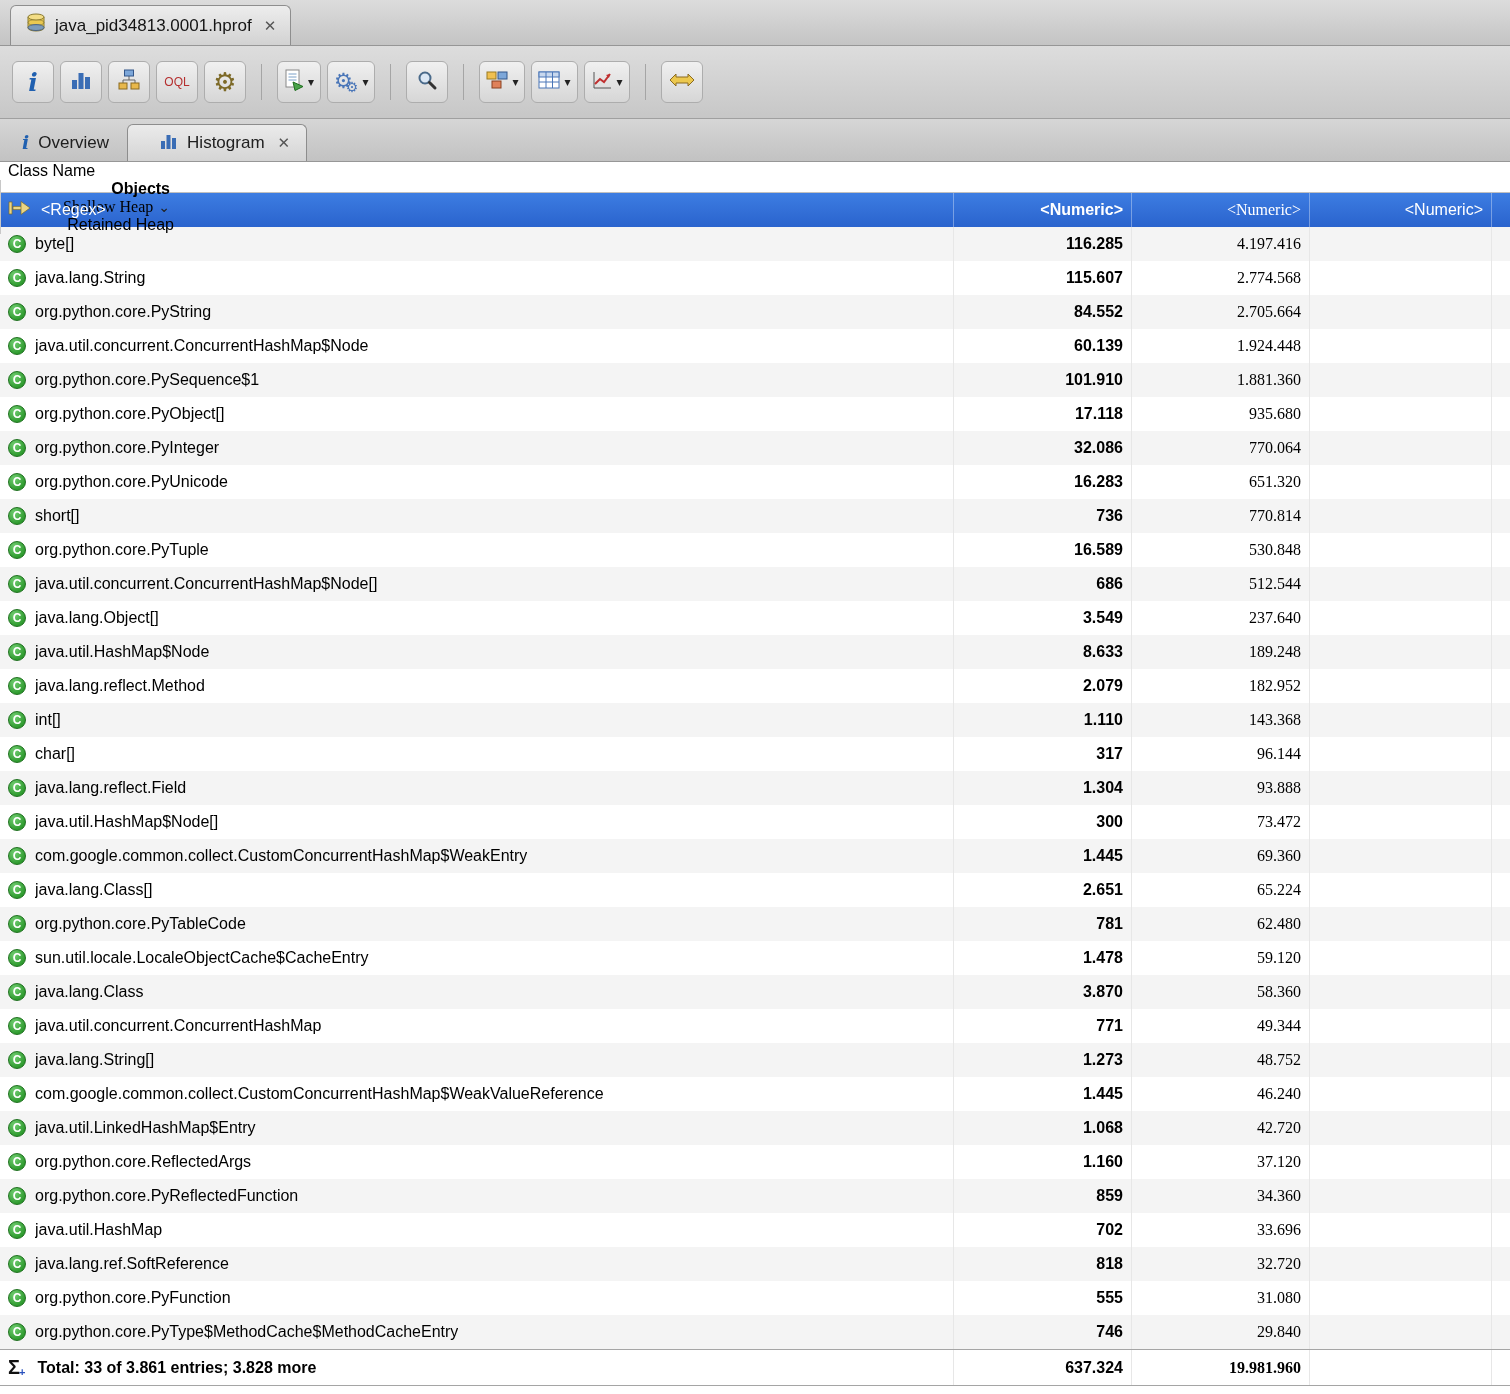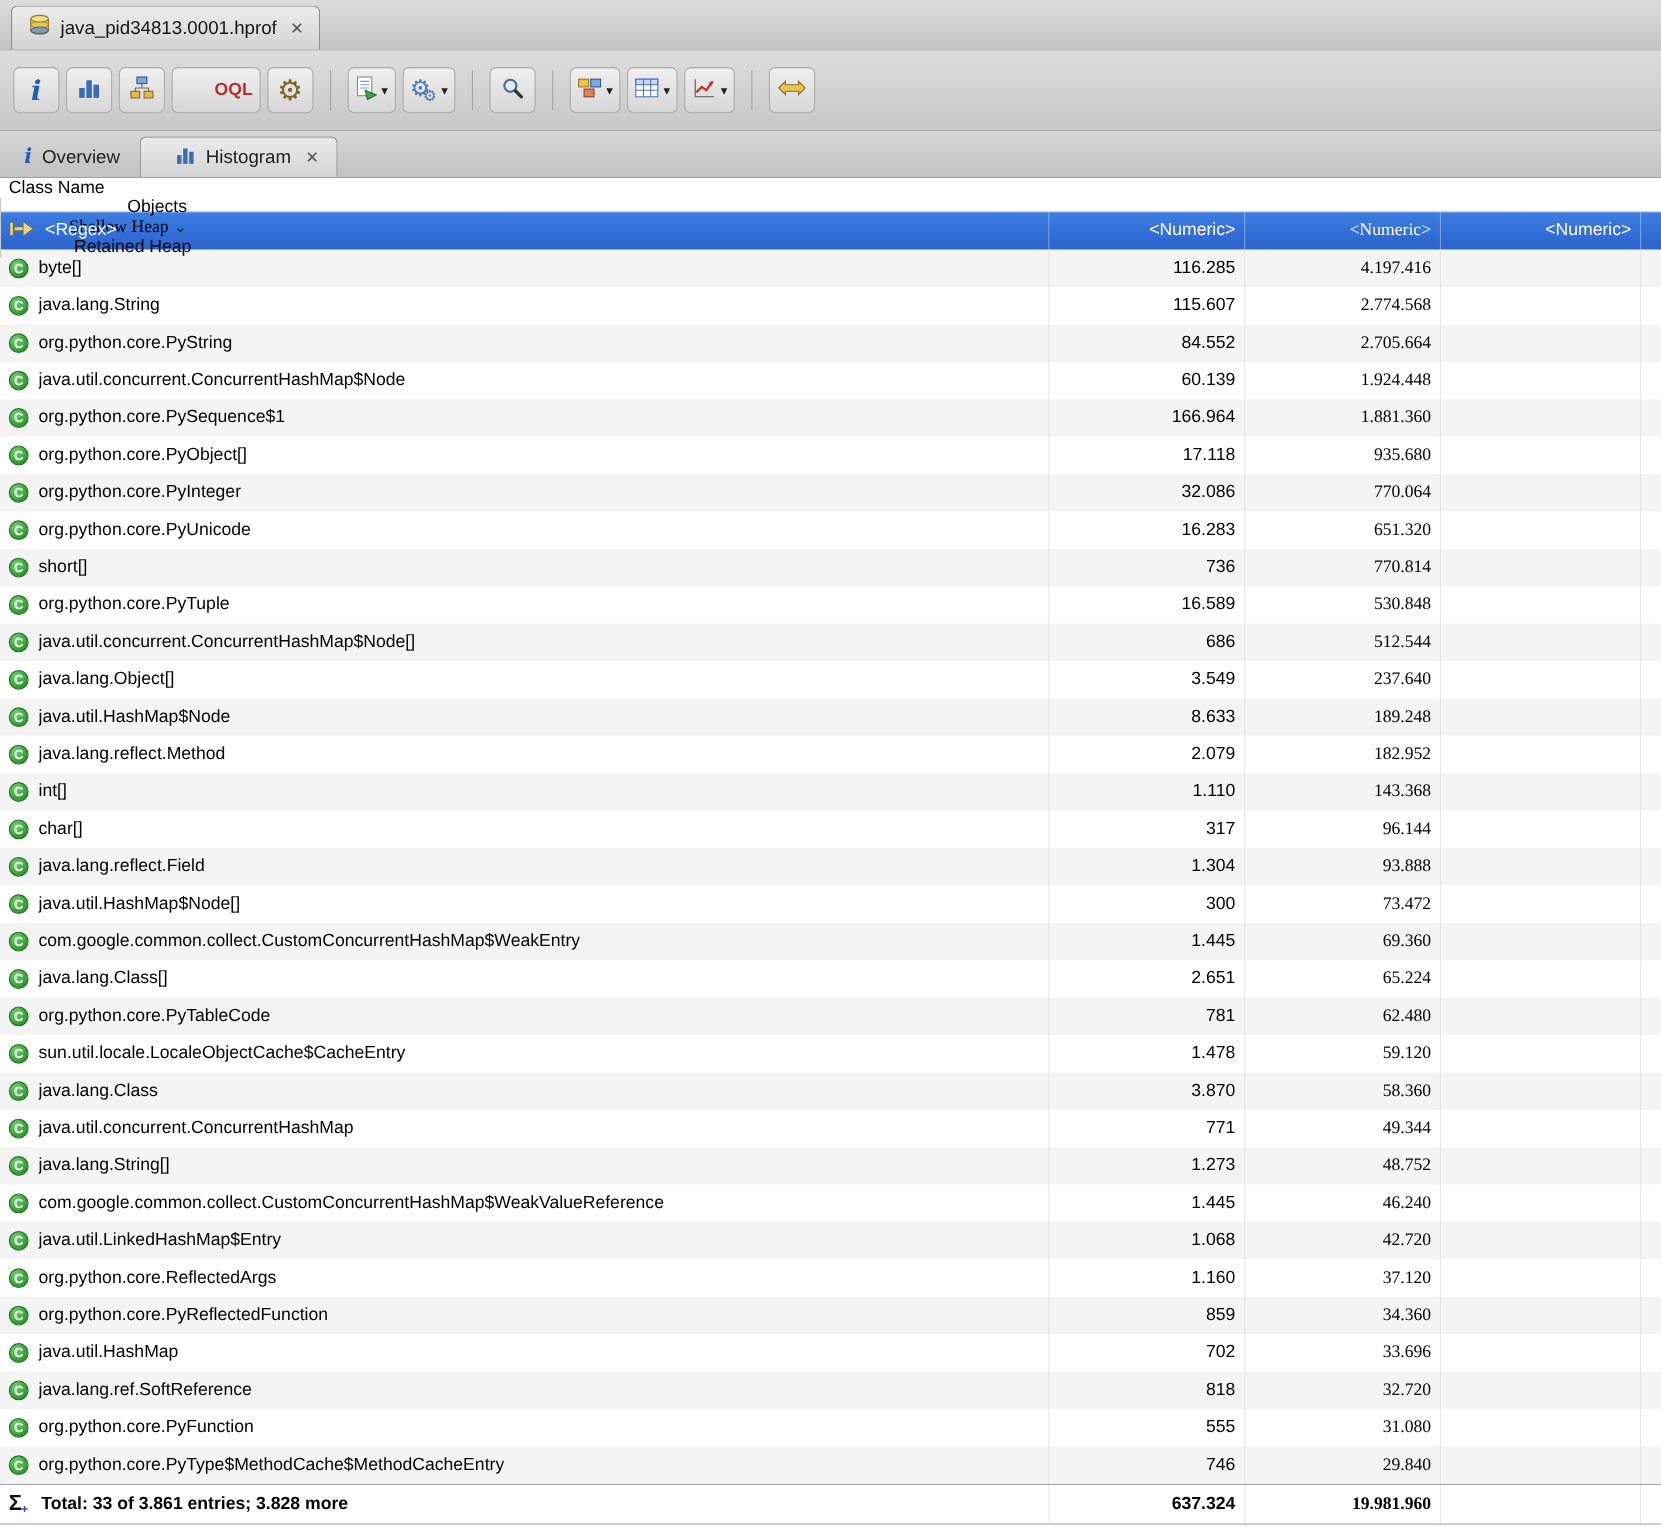--- a/index.html
+++ b/index.html
@@ -42,21 +42,21 @@
   .tbtn {
     height: 42px; min-width: 42px; padding: 0 6px;
     display: flex; align-items: center; justify-content: center; gap: 4px;
     background: linear-gradient(#f0f0f0, #d6d6d6);
     border: 1px solid #adadad; border-radius: 6px;
   }
   .tsep { width: 1px; height: 36px; background: #a5a5a5; margin: 0 9px; flex: none; }
   .dd { font-size: 12px; color: #222; line-height: 1; }
   .info-glyph { font-family: "DejaVu Serif", serif; font-style: italic; font-weight: bold; font-size: 25px; color: #2060b0; line-height: 1; }
   .info-glyph.small { font-size: 19px; }
-  .oql-text { color: #b52f2f; font-weight: bold; font-size: 16px; letter-spacing: 0; margin-left: 32px; }
+  .oql-text { color: #b52f2f; font-weight: normal; font-size: 12px; letter-spacing: 0; }
   .gear-glyph { font-size: 26px; color: #7d6a28; line-height: 1; }
   .gear-glyph.blue { color: #4a76b8; font-size: 21px; }
   .gear-glyph.blue2 { color: #4a76b8; font-size: 14px; margin-left: -7px; margin-top: 10px; }
 
   
   .subtabs {
     height: 43px;
     background: linear-gradient(#d6d6d6, #c2c2c2);
     border-bottom: 1px solid #979797;
     display: flex; align-items: flex-end;
@@ -80,21 +80,21 @@
     background: #fff; border-bottom: 1px solid #c0c0c0;
     font-size: 16px;
     flex-direction: column;
   }
   .hcell { padding: 0 8px; display: flex; align-items: center; }
   .hcell.name { flex: 1; }
   .hcell.num { justify-content: flex-end; border-left: 1px solid #c8c8c8; }
   .hcell.spacer { border-left: 1px solid #c8c8c8; padding: 0; }
   .sort { margin-left: 5px; font-size: 14px; color: #222; }
 
-  .col-objects { width: 178px; flex: none; }
+  .col-objects { width: 178px; flex: none; font-weight: bold; }
   .col-shallow { width: 178px; flex: none; font-family: Liberation Serif, serif; }
   .col-retained { width: 182px; flex: none; }
   .col-spacer { width: 19px; flex: none; }
 
   .trow { display: flex; height: 34px; align-items: stretch; font-size: 16px; background: #fff; }
   .trow.odd { background: #f4f4f4; }
   .cell { padding: 0 8px; display: flex; align-items: center; }
   .cell.name { flex: 1; gap: 9px; min-width: 0; text-align: right; }
   .cell.name .ctext { white-space: nowrap; overflow: hidden; text-overflow: ellipsis; }
   .cell.num { justify-content: flex-end; border-left: 1px solid #e7e7e7; }
@@ -340,21 +340,21 @@
     <div class="cell num objects col-objects">60.139</div>
     <div class="cell num shallow col-shallow">1.924.448</div>
     <div class="cell num retained col-retained"></div>
     <div class="cell spacer col-spacer"></div>
   </div>
       <div class="trow odd">
     <div class="cell name">
       <span class="cicon">C</span>
       <span class="ctext">org.python.core.PySequence$1</span>
     </div>
-    <div class="cell num objects col-objects">166.964</div>
+    <div class="cell num objects col-objects">101.910</div>
     <div class="cell num shallow col-shallow">1.881.360</div>
     <div class="cell num retained col-retained"></div>
     <div class="cell spacer col-spacer"></div>
   </div>
       <div class="trow">
     <div class="cell name">
       <span class="cicon">C</span>
       <span class="ctext">org.python.core.PyObject[]</span>
     </div>
     <div class="cell num objects col-objects">17.118</div>

